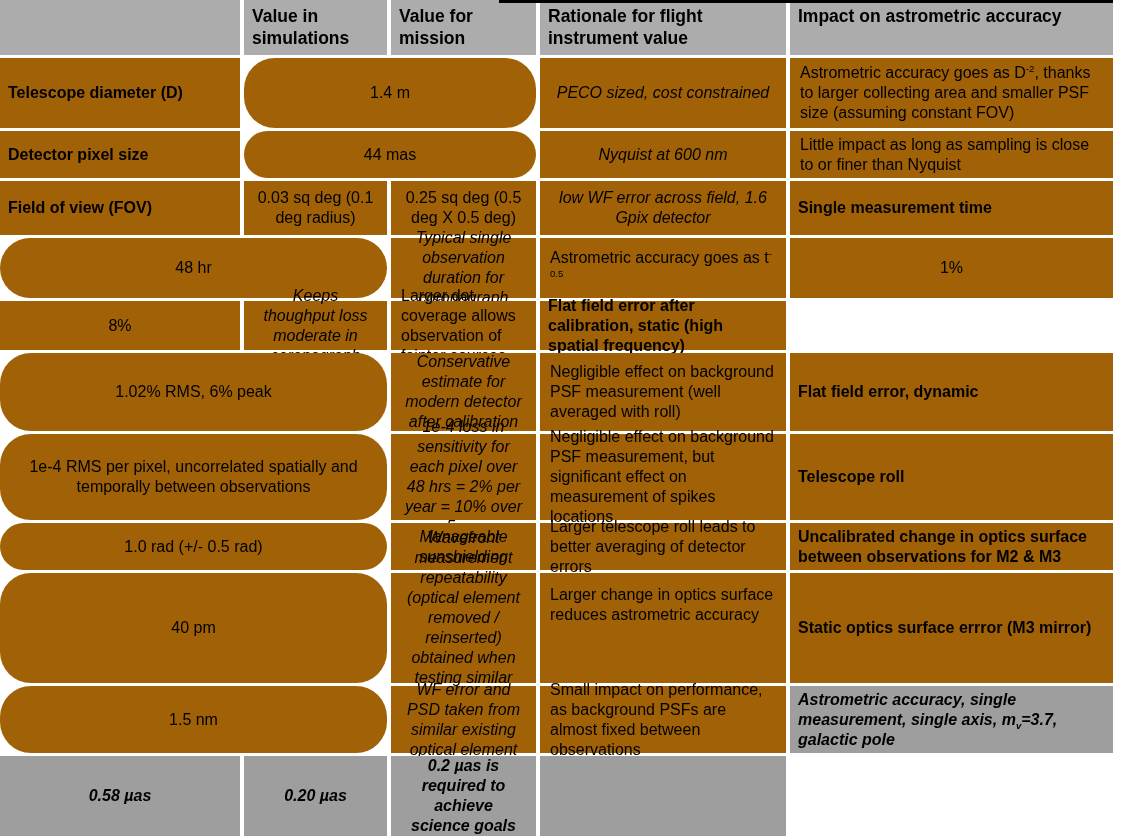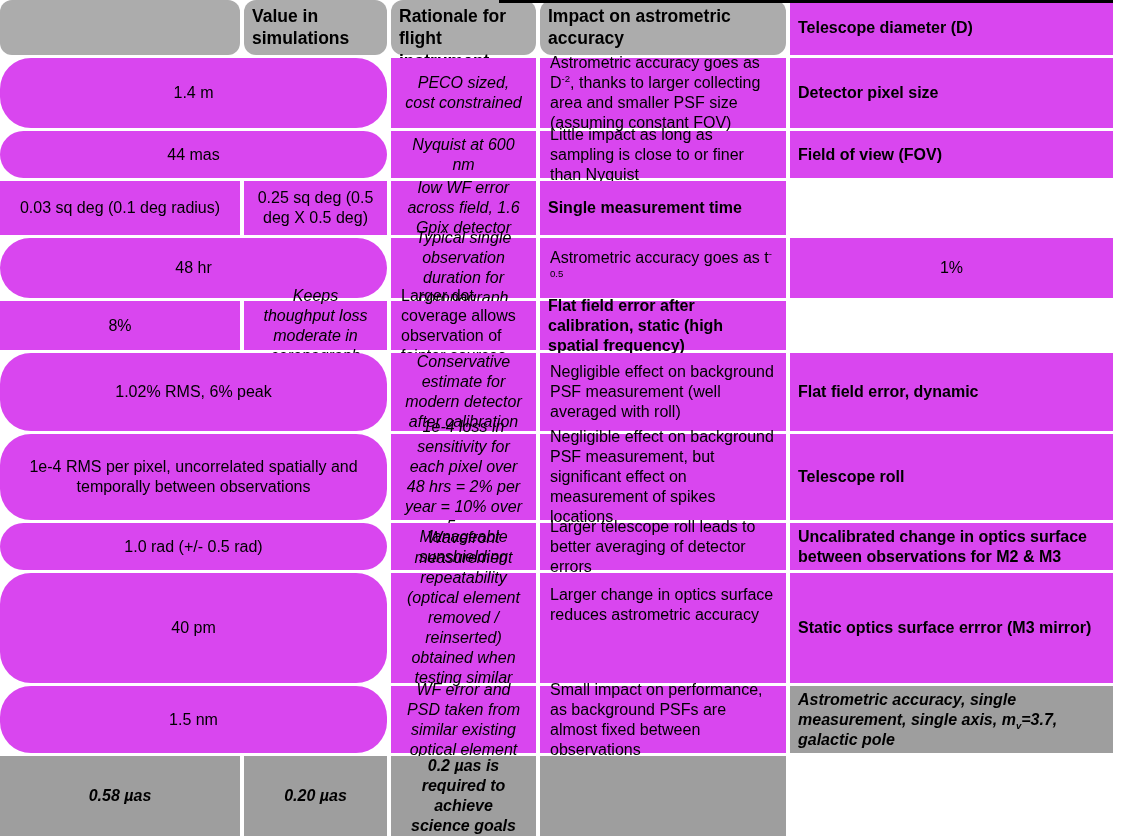--- a/index.html
+++ b/index.html
@@ -15,36 +15,35 @@
   .tbl {
     position: absolute;
     top: 0; left: 0;
     display: grid;
     grid-template-columns: 240px 143px 145px 246px 323px;
     grid-template-rows: 55px 70px 47px 54px 60px 49px 78px 86px 47px 110px 67px 80px;
     gap: 3px 4px;
     background: transparent;
   }
   .cell {
-    background: #d946ef;
+    background: #a16207;
     display: flex;
     align-items: center;
     font-size: 16px;
     line-height: 1.25;
   }
   .hdr {
     background: #acacac;
     font-weight: bold;
     font-size: 17.5px;
     line-height: 1.28;
     align-items: flex-start;
     justify-content: flex-start;
     text-align: left;
     padding: 5px 8px;
-    border-radius: 12px;
   }
   .lbl {
     font-weight: bold;
     justify-content: flex-start;
     text-align: left;
     padding: 4px 8px 4px 8px;
   }
   .val { justify-content: center; text-align: center; padding: 4px 8px; }
   .rat { justify-content: center; text-align: center; padding: 4px 12px; font-style: italic; }
   .imp { justify-content: flex-start; text-align: left; padding: 4px 12px 4px 10px; }
@@ -62,20 +61,21 @@
 </style>
 </head>
 <body>
 
 <div class="page">
 
   <div class="tbl">
 
     <div class="cell hdr"></div>
     <div class="cell hdr">Value in simulations</div>
+    <div class="cell hdr">Value for mission</div>
     <div class="cell hdr">Rationale for flight instrument value</div>
     <div class="cell hdr">Impact on astrometric accuracy</div>
 
     <div class="cell lbl">Telescope diameter (D)</div>
     <div class="cell val span2">1.4 m</div>
     <div class="cell rat">PECO sized, cost constrained</div>
     <div class="cell imp">
         <span>Astrometric accuracy goes as D<sup>-2</sup>, thanks to larger collecting area and smaller PSF size (assuming constant FOV)</span>
       </div>
 

